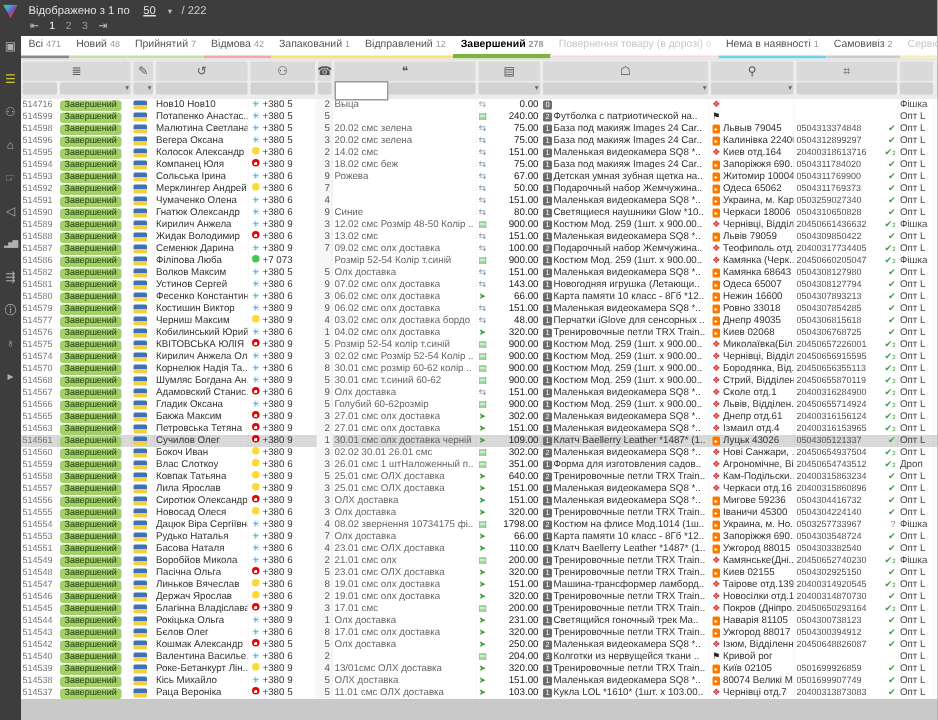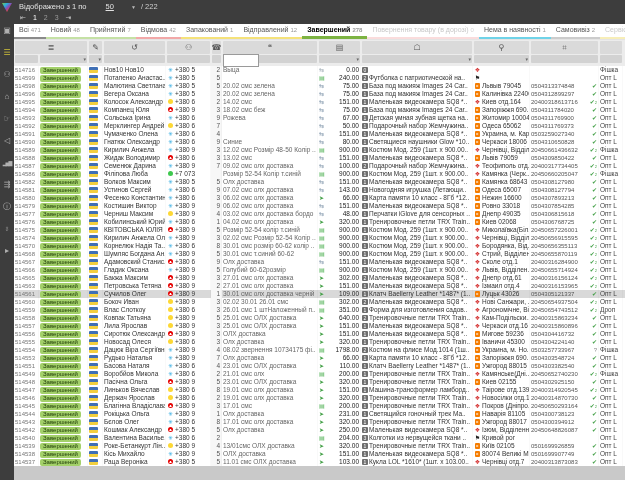--- a/index.html
+++ b/index.html
@@ -11,21 +11,21 @@
         background:linear-gradient(135deg,#7ac943 0%,#29abe2 30%,#8e44ad 55%,#e74c3c 75%,#f1c40f 100%);
         clip-path:polygon(0 0,100% 0,50% 100%);}
   .sideicon{width:14px;height:22px;display:flex;align-items:center;justify-content:center;
             color:#b0b0b0;font-size:8px;line-height:1;}
   .sideicon.active{color:#cfc13a;}
   .sideicon .mini{font-size:5px;letter-spacing:-1px;}
   
   .main{position:absolute;left:14px;top:0;width:611px;height:480px;}
   .topbar{height:24px;background:#3d3d3d;color:#ddd;}
   .tb1{height:13px;line-height:13px;font-size:7.5px;padding-left:5px;color:#e2e2e2;}
-  .tb1 .pgsz{text-decoration:underline;margin:0 17px;}
+  .tb1 .pgsz{text-decoration:underline;margin:0 7px;}
   .tb1 .dd{font-size:5px;color:#bbb;}
   .tb1 .tot{color:#cfcfcf;margin-left:3px;}
   .tb2{height:11px;line-height:9px;font-size:7px;color:#9a9a9a;padding-left:6px;display:flex;gap:7px;}
   .tb2 .pgbtn{color:#c2c2c2;}
   .tb2 .cur{color:#fff;}
   
   .tabs{height:15px;background:#ffffff;border-bottom:1px solid #e3e3e3;display:flex;overflow:hidden;}
   .tab{padding:0 5px;font-size:7px;line-height:12px;color:#555;white-space:nowrap;border-bottom:2px solid transparent;}
   .tab .cnt{font-size:6px;color:#999;margin-left:2px;}
   .tab.active{color:#000;font-weight:bold;border-bottom-width:3px;}

